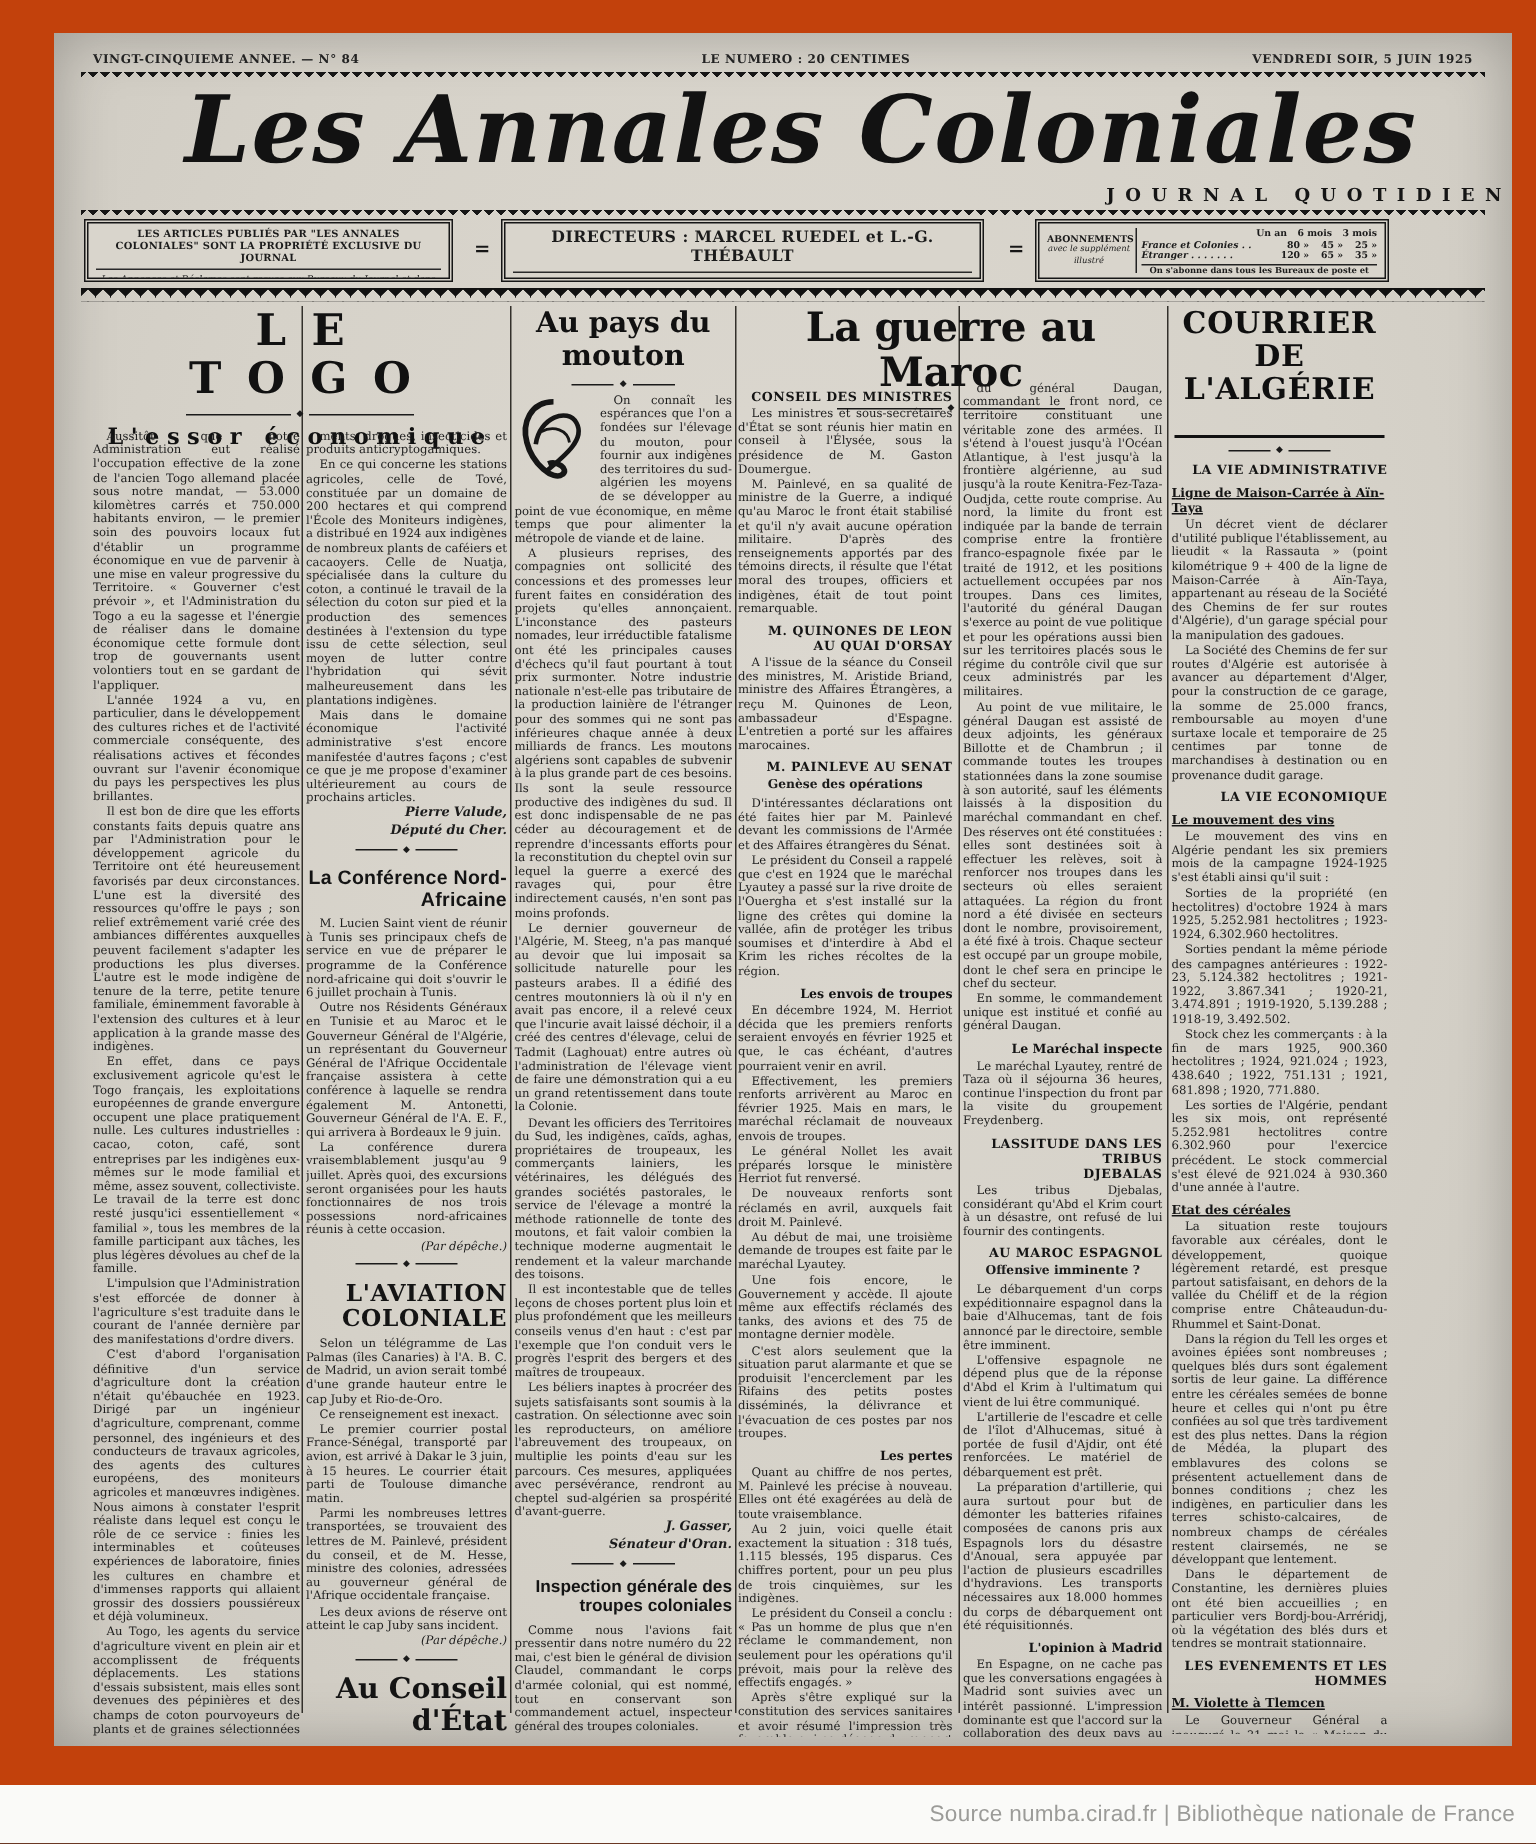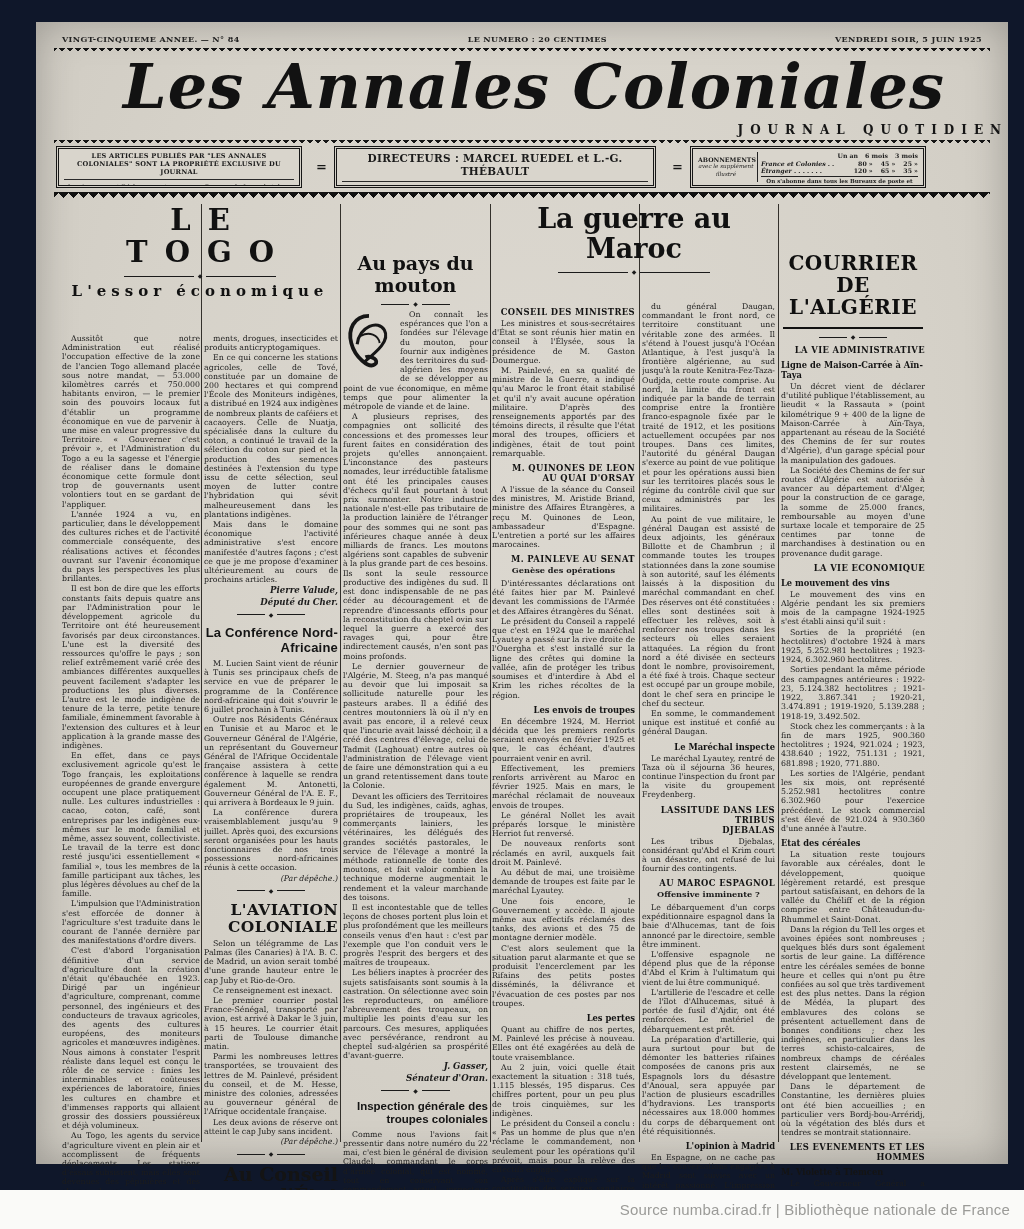--- a/index.html
+++ b/index.html
@@ -1,16 +1,16 @@
 <!DOCTYPE html>
 <html><head>
 <meta charset="utf-8">
 <style>
   html,body{margin:0;padding:0;background:#000;}
-  #stage{position:relative;width:1024px;height:1229px;background:#0f172a;overflow:hidden;
+  #stage{position:relative;width:1024px;height:1229px;background:#c2410c;overflow:hidden;
          font-family:"DejaVu Serif",serif;color:#1b1b1b;}
   
   #paper{position:absolute;left:36px;top:22px;width:972px;height:1142px;
          background:radial-gradient(ellipse at 50% 38%, #dcd8d0 0%, #d6d2c9 55%, #cdc9c0 100%);
          box-shadow:inset 0 0 40px rgba(0,0,0,.25);}
   
   .topline{position:absolute;top:13px;left:26px;right:26px;display:flex;justify-content:space-between;
            font:700 8px/1 "DejaVu Serif",serif;letter-spacing:.4px;color:#222;}
   
   .zig{position:absolute;left:18px;right:18px;height:6px;
@@ -42,43 +42,43 @@
   .subs .lab .s2{font-weight:400;font-style:italic;font-size:5.6px;}
   .subs .tbl{flex:1;padding-left:3px;display:flex;flex-direction:column;justify-content:space-between;}
   .subs .hrow{display:flex;justify-content:flex-end;gap:7px;font-weight:700;}
   .subs .drow{display:flex;justify-content:space-between;}
   .subs .drow .nm{font-style:italic;font-weight:700;}
   .subs .vals{display:flex;gap:8px;font-weight:700;}
   .subs .note{border-top:1px solid #222;margin-top:1px;padding-top:1px;text-align:center;font-weight:700;font-size:5.6px;}
   
   #content{position:absolute;top:182px;left:0;width:100%;height:954px;}
   .vr{position:absolute;top:0;bottom:16px;width:1px;background:#33302b;}
-  .col{position:absolute;overflow:hidden;margin-top:48px;}
+  .col{position:absolute;overflow:hidden;}
   .hblock{position:absolute;text-align:center;}
   .t-togo{font:700 29px/32px "DejaVu Serif",serif;letter-spacing:17px;padding-left:17px;color:#111;}
   .t-essor{font:700 15px/18px "DejaVu Serif",serif;letter-spacing:5px;color:#111;}
   .t-mouton{font:700 19px/22px "DejaVu Serif",serif;color:#111;text-align:center;}
   .t-maroc{font:700 27px/30px "DejaVu Serif",serif;color:#111;}
   .t-alg{font:800 20px/22px "DejaVu Serif",serif;letter-spacing:.5px;color:#0f0f0f;text-align:center;
-         border-bottom:2px solid #111;padding-bottom:9px;margin:0 2px;}
+         border-bottom:2px solid #111;padding-bottom:20px;margin:0 2px;}
   
   .orn{display:flex;align-items:center;justify-content:center;gap:4px;margin:5px 0 3px;}
   .orn::before,.orn::after{content:"";width:28px;border-top:1px solid #1a1a1a;}
   .orn.wide::before,.orn.wide::after{width:70px;}
   .orn span{font-size:6px;line-height:1;color:#1a1a1a;}
   
   .para{font:7.8px/9.2px "DejaVu Serif",serif;text-align:justify;text-indent:9px;margin:0 0 1px;color:#1c1c1c;
         word-spacing:-.2px;}
   .para.it{}
   .para.sig{text-align:right;text-indent:0;font-weight:700;font-style:italic;font-size:8.6px;margin-top:2px;}
   .para.wire{text-align:right;text-indent:0;font-style:italic;}
   .sh{text-align:right;white-space:pre-line;margin:5px 0 2px;font-weight:700;color:#141414;}
   .hs-caps{font:700 8.4px/10px "DejaVu Serif",serif;letter-spacing:.4px;}
   .hs-bold{font:700 8.4px/10px "DejaVu Serif",serif;}
-  .hs-boldleft{text-align:left;font:700 8.3px/10px "DejaVu Serif",serif;}
+  .hs-boldleft{text-align:left;font:700 8.3px/10px "DejaVu Serif",serif;text-decoration:underline;}
   .hs-hsans{font:700 13px/15px "Liberation Sans",sans-serif;letter-spacing:.2px;margin:7px 0 4px;}
   .hs-hsans-sm{font:700 11.5px/13px "Liberation Sans",sans-serif;margin:6px 0 4px;}
   .hs-hserif{font:700 15.5px/17px "DejaVu Serif",serif;letter-spacing:.4px;margin:7px 0 4px;}
   .hs-hserif-xl{font:700 19px/21px "DejaVu Serif",serif;margin:7px 0 4px;}
   .sh2{text-align:center;white-space:pre-line;font:700 8.2px/9.6px "DejaVu Serif",serif;margin:1px 0 3px;}
   
   .drop{float:left;width:52px;height:62px;margin:2px 5px 2px 0;}
   .drop svg{width:100%;height:100%;}
   
   #attrib{position:absolute;left:0;top:1190px;width:1024px;height:39px;background:#fafaf8;

